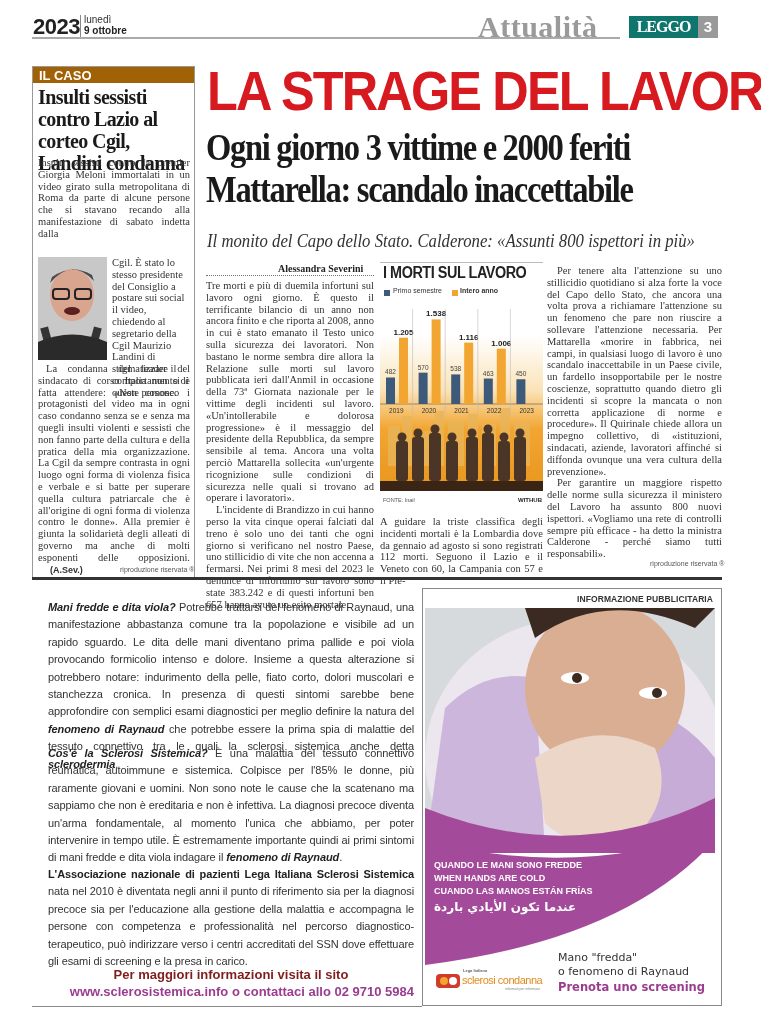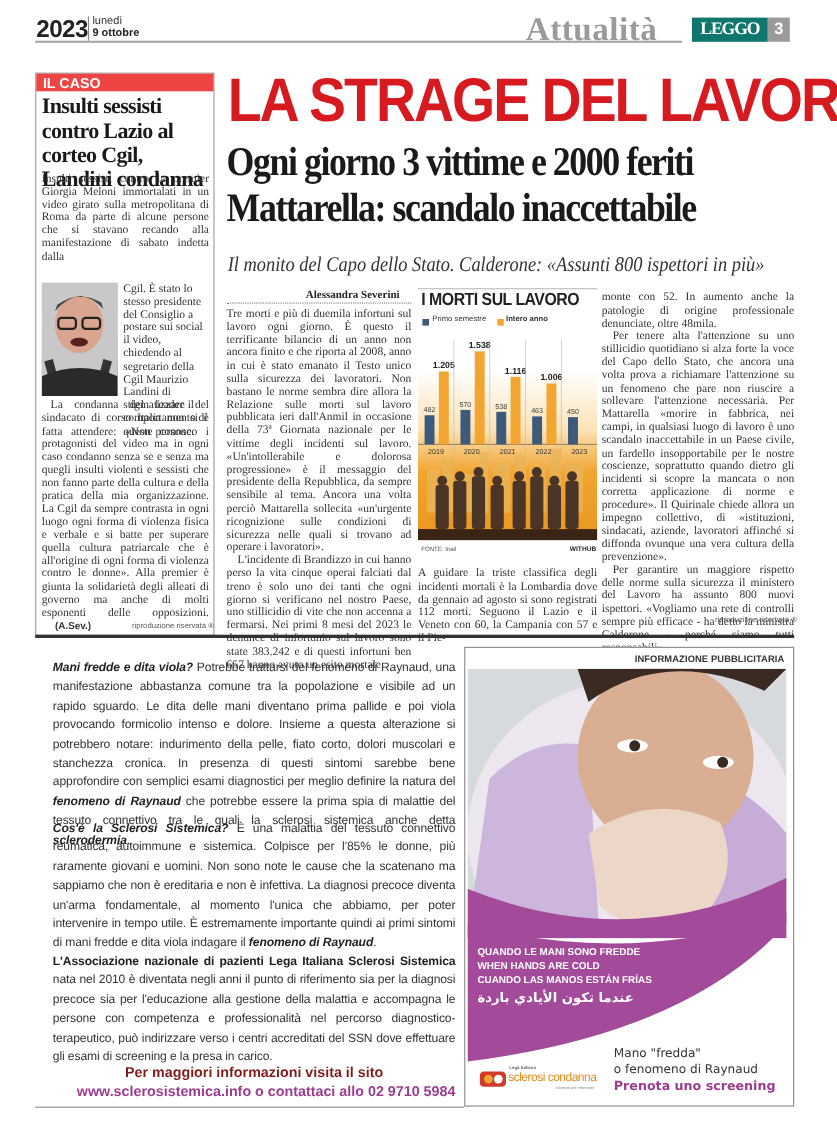--- a/index.html
+++ b/index.html
@@ -11,21 +11,21 @@
 #hdr-sep{left:80px;top:15px;width:1px;height:22px;background:#888}
 #hdr-day{left:84px;top:14px;font:10px "Liberation Sans",sans-serif;color:#333;line-height:11px}
 #hdr-date{left:84px;top:25px;font:bold 10px "Liberation Sans",sans-serif;color:#222}
 #hdr-line{left:32px;top:37px;width:588px;height:2px;background:#aaa}
 #hdr-section{left:478px;top:10px;font:bold 30px "Liberation Serif",serif;color:#9a9a9a;letter-spacing:0.5px}
 #hdr-logo{left:629px;top:16px;width:69px;height:22px;background:#0f766e;color:#fff;font:bold 16px "Liberation Serif",serif;text-align:center;line-height:22px;letter-spacing:-1px}
 #hdr-page{left:698px;top:16px;width:20px;height:22px;background:#9a9a9a;color:#fff;font:bold 15px "Liberation Sans",sans-serif;text-align:center;line-height:22px}
 
 
 #sidebox{left:32px;top:66px;width:163px;height:512px;border:1px solid #999;background:#fff}
-#side-tag{left:33px;top:67px;width:161px;height:16px;background:#ef4444;color:#fff;font:bold 13px "Liberation Sans",sans-serif;padding-left:6px;line-height:17px}
+#side-tag{left:33px;top:67px;width:161px;height:16px;background:#a16207;color:#fff;font:bold 13px "Liberation Sans",sans-serif;padding-left:6px;line-height:17px}
 #side-title{left:38px;top:86px;width:155px;font:bold 20px "Liberation Serif",serif;line-height:22px;color:#1a1a1a;letter-spacing:-0.6px}
 .sbody{font:10.5px "Liberation Serif",serif;line-height:11.8px;color:#333;text-align:justify}
 #side-p1{left:38px;top:157px;width:152px}
 #side-photo{left:38px;top:257px;width:69px;height:103px;background:linear-gradient(180deg,#bdbdbd 0%,#d8c4b4 40%,#c79a8a 70%,#555 100%);overflow:hidden}
 #side-p1b{left:112px;top:257px;width:78px}
 #side-p2{left:38px;top:363px;width:152px}
 #side-credit{left:120px;top:566px;font:7px "Liberation Sans",sans-serif;color:#555}
 
 
 #main-kicker{left:207px;top:60px;font:bold 56px "Liberation Sans",sans-serif;color:#d71920;letter-spacing:-2px;transform:scaleX(0.9);transform-origin:left top;line-height:62px;white-space:nowrap}
@@ -200,21 +200,20 @@
       <text x="140.9" y="80.25" text-anchor="middle" font-family="Liberation Sans, sans-serif" font-size="6.5" font-weight="normal" fill="#444">450</text>
       <text x="146.70000000000002" y="117" text-anchor="middle" font-family="Liberation Sans, sans-serif" font-size="6.5" fill="#333">2023</text>
     </g>
 </svg>
 <div class="abs" id="chart-source">FONTE: Inail</div>
 <div class="abs" id="chart-brand">WITHUB</div>
 
 <div class="abs mbody" id="col2b">A guidare la triste classifica degli incidenti mortali è la Lombardia dove da gennaio ad agosto si sono registrati 112 morti. Seguono il Lazio e il Veneto con 60, la Campania con 57 e il Pie-</div>
 
 <div class="abs mbody" id="col3">
-  <p>monte con 52. In aumento anche la patologie di origine professionale denunciate, oltre 48mila.</p>
   <p style="text-indent:10px">Per tenere alta l'attenzione su uno stillicidio quotidiano si alza forte la voce del Capo dello Stato, che ancora una volta prova a richiamare l'attenzione su un fenomeno che pare non riuscire a sollevare l'attenzione necessaria. Per Mattarella «morire in fabbrica, nei campi, in qualsiasi luogo di lavoro è uno scandalo inaccettabile in un Paese civile, un fardello insopportabile per le nostre coscienze, soprattutto quando dietro gli incidenti si scopre la mancata o non corretta applicazione di norme e procedure». Il Quirinale chiede allora un impegno collettivo, di «istituzioni, sindacati, aziende, lavoratori affinché si diffonda ovunque una vera cultura della prevenzione».</p>
   <p style="text-indent:10px">Per garantire un maggiore rispetto delle norme sulla sicurezza il ministero del Lavoro ha assunto 800 nuovi ispettori. «Vogliamo una rete di controlli sempre più efficace - ha detto la ministra Calderone - perché siamo tutti responsabili».</p>
 </div>
 <div class="abs" id="credit2">riproduzione riservata ®</div>
 
 <div class="abs" id="div1"></div>
 
 <div class="abs ad" id="ad-p1"><b><i>Mani fredde e dita viola?</i></b><span> Potrebbe trattarsi del fenomeno di Raynaud, una manifestazione abbastanza comune tra la popolazione e visibile ad un rapido sguardo. Le dita delle mani diventano prima pallide e poi viola provocando formicolio intenso e dolore. Insieme a questa alterazione si potrebbero notare: indurimento della pelle, fiato corto, dolori muscolari e stanchezza cronica. In presenza di questi sintomi sarebbe bene approfondire con semplici esami diagnostici per meglio definire la natura del </span><b><i>fenomeno di Raynaud</i></b><span> che potrebbe essere la prima spia di malattie del tessuto connettivo tra le quali la sclerosi sistemica anche detta </span><b><i>sclerodermia</i></b><span>.</span></div>
 <div class="abs ad" id="ad-p2"><b><i>Cos'è la Sclerosi Sistemica?</i></b><span> È una malattia del tessuto connettivo reumatica, autoimmune e sistemica. Colpisce per l'85% le donne, più raramente giovani e uomini. Non sono note le cause che la scatenano ma sappiamo che non è ereditaria e non è infettiva. La diagnosi precoce diventa un'arma fondamentale, al momento l'unica che abbiamo, per poter intervenire in tempo utile. È estremamente importante quindi ai primi sintomi di mani fredde e dita viola indagare il </span><b><i>fenomeno di Raynaud</i></b><span>.</span></div>
 <div class="abs ad" id="ad-p3"><b>L'Associazione nazionale di pazienti Lega Italiana Sclerosi Sistemica</b><span> nata nel 2010 è diventata negli anni il punto di riferimento sia per la diagnosi precoce sia per l'educazione alla gestione della malattia e accompagna le persone con competenza e professionalità nel percorso diagnostico-terapeutico, può indirizzare verso i centri accreditati del SSN dove effettuare gli esami di screening e la presa in carico.</span></div>

